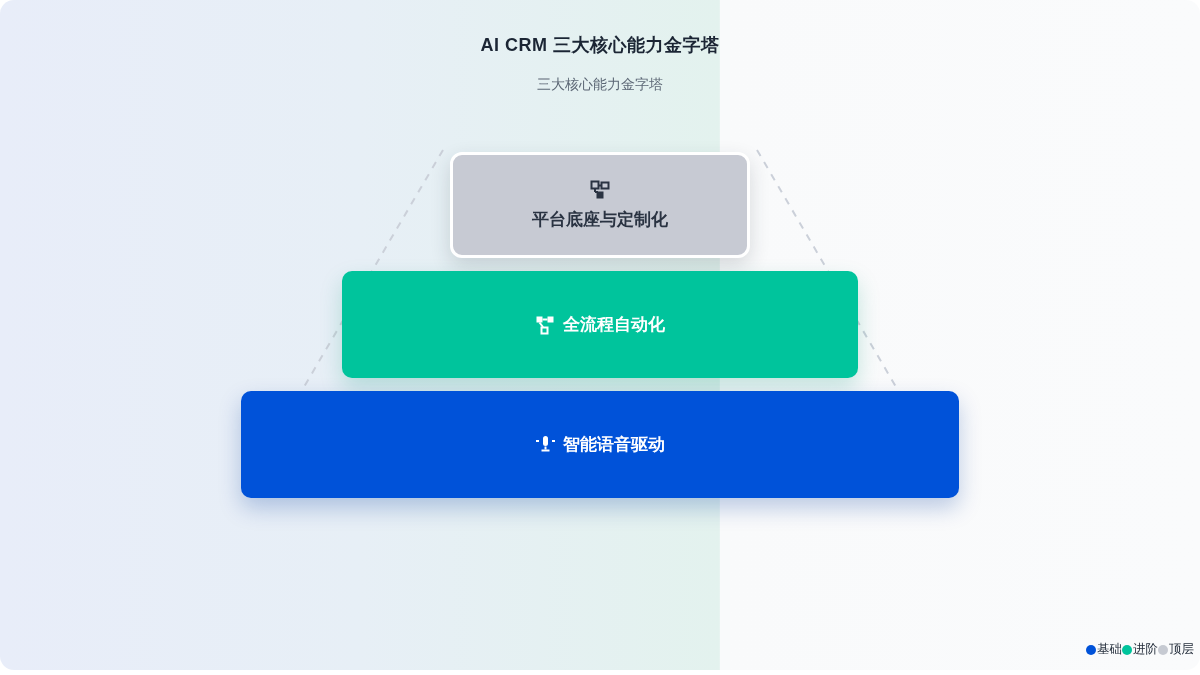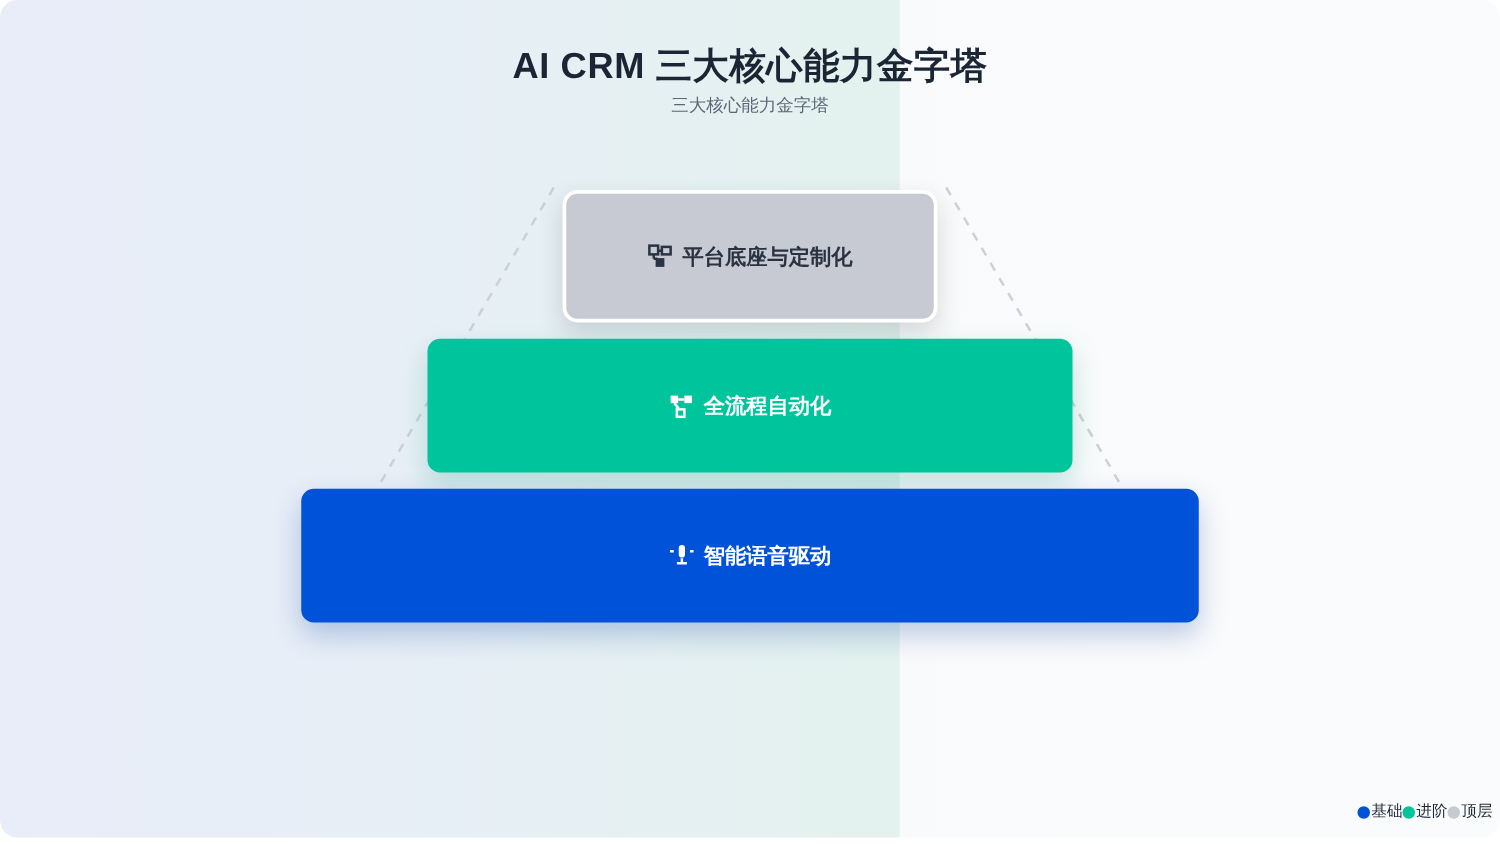--- a/index.html
+++ b/index.html
@@ -19,21 +19,21 @@
     border-radius:14px;
     background:linear-gradient(90deg,
       #e8edf9 0%, #e7eff6 30%, #e3f2ee 59.95%,
       #f9fafb 60%, #fafbfc 100%);
     overflow:hidden;
   }
 
   .title {
     position:absolute; top:33px; left:0; width:100%;
     text-align:center;
-    font-size:29px; font-weight:bold; color:#1b2534;
+    font-size:18px; font-weight:bold; color:#1b2534;
     letter-spacing:0.5px;
   }
   .subtitle {
     position:absolute; top:76px; left:0; width:100%;
     text-align:center;
     font-size:14px; color:#5c6775;
   }
 
   .dashes { position:absolute; left:0; top:0; }
 
@@ -41,20 +41,21 @@
     position:absolute; left:50%; transform:translateX(-50%);
     display:flex; align-items:center; justify-content:center;
     gap:8px;
     font-size:17px; font-weight:bold;
   }
   .level-top {
     top:152px; width:300px; height:106px;
     background:#c7cad3; color:#2a3342;
     border:3px solid #ffffff; border-radius:12px;
     box-shadow:0 8px 20px rgba(31,41,55,0.16);
+    flex-direction:column;
   }
   .level-middle {
     top:271px; width:516px; height:107px;
     background:#00c49c; color:#ffffff;
     border-radius:10px;
     box-shadow:0 10px 22px rgba(0,150,120,0.22);
   }
   .level-bottom {
     top:391px; width:718px; height:107px;
     background:#0052d9; color:#ffffff;

